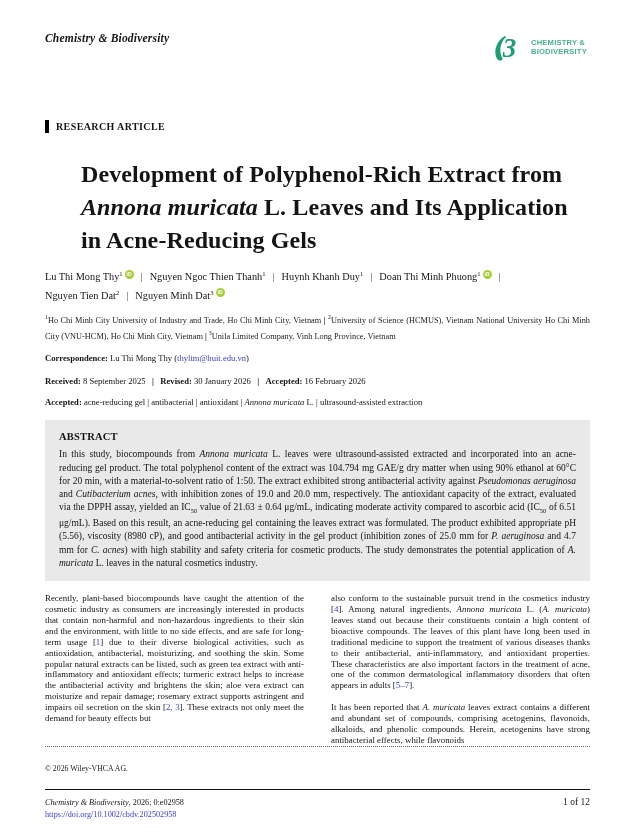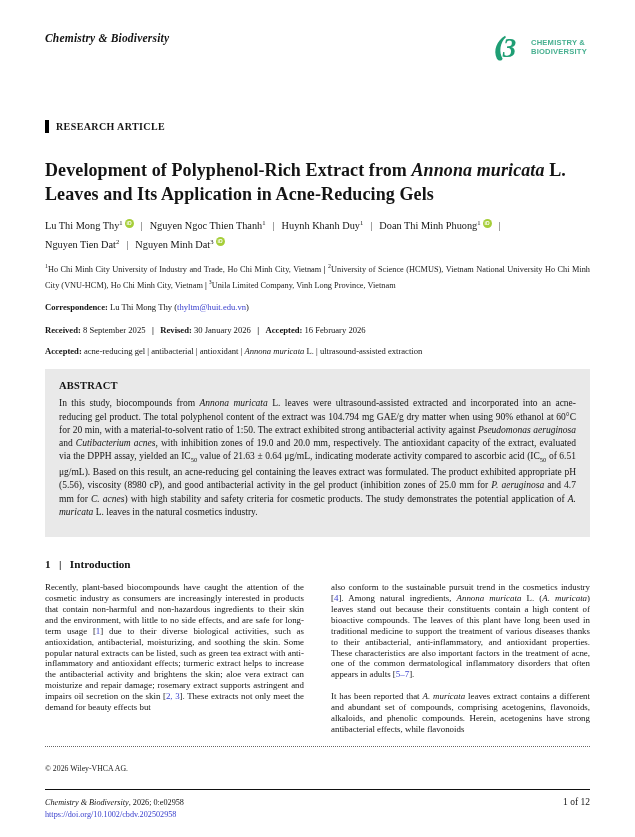--- a/index.html
+++ b/index.html
@@ -12,38 +12,38 @@
   .logo{display:flex;align-items:center;gap:3px;}
   .logo svg{display:block;}
   .logo-text{font-family:"Liberation Sans",sans-serif;font-size:8px;line-height:1.08;color:#47b090;font-weight:bold;letter-spacing:.2px;transform:scaleX(.95);transform-origin:left;}
 
   
   .article-type{display:flex;align-items:center;gap:7px;margin-top:56px;}
   .type-bar{width:4px;height:13px;background:#000;}
   .type-label{font-weight:bold;font-size:10px;letter-spacing:.4px;text-align:center;}
 
   
-  .title{margin-top:25px;font-size:18px;font-weight:bold;line-height:24px;letter-spacing:.1px;}
+  .title{margin-top:25px;font-size:24px;font-weight:bold;line-height:33px;letter-spacing:.1px;margin-left:36px;}
   .authors{margin-top:9px;font-size:10.3px;line-height:15px;}
   .authors sup{font-size:6.6px;}
   .asep{margin:0 7px;color:#444;}
   .orcid{display:inline-flex;width:9px;height:9px;border-radius:50%;background:#A6CE39;color:#fff;font-size:5px;align-items:center;justify-content:center;font-family:"Liberation Sans",sans-serif;font-weight:bold;vertical-align:super;margin-left:2px;cursor:pointer;}
 
   .affiliations{margin-top:8px;font-size:8.3px;line-height:13.5px;text-align:justify;color:#222;}
   .affiliations sup{font-size:5.8px;}
   .meta-line{font-size:8.6px;line-height:12px;}
   .meta-line.prewrap{white-space:pre-wrap;}
   .mt-corr{margin-top:9px;}
   .mt-dates{margin-top:11px;}
   .mt-keywords{margin-top:9px;}
   .b{font-weight:bold;}
   .link{color:#3b41cd;text-decoration:none;cursor:pointer;}
 
   
-  .abstract{margin-top:12px;background:#e9e9e9;padding:11px 14px 18px;}
+  .abstract{margin-top:12px;background:#e9e9e9;padding:11px 14px 11px;}
   .abstract-heading{font-size:10.5px;font-weight:bold;margin-bottom:6px;letter-spacing:.2px;}
   .abstract-text{font-size:9.5px;line-height:13.2px;text-align:justify;}
   .abstract-text sub,.abstract-text sup{font-size:6.5px;}
 
   
   .section-heading{margin-top:21px;font-size:11.2px;font-weight:bold;white-space:pre-wrap;}
   .columns{margin-top:12px;display:flex;gap:27px;}
   .col{flex:1;font-size:8.9px;line-height:10.9px;text-align:justify;}
   .col p{margin:0;}
   .col p + p{margin-top:11px;}
@@ -95,21 +95,20 @@
 
   <div class="meta-line mt-dates prewrap"><span style="font-weight: bold;">Received: </span><span>8 September 2025</span><span>   </span><span style="font-weight: bold;">|</span><span>   </span><span style="font-weight: bold;">Revised: </span><span>30 January 2026</span><span>   </span><span style="font-weight: bold;">|</span><span>   </span><span style="font-weight: bold;">Accepted: </span><span>16 February 2026</span></div>
 
   <div class="meta-line mt-keywords"><span style="font-weight: bold;">Accepted: </span><span>acne-reducing gel | antibacterial | antioxidant | </span><span style="font-style: italic;">Annona muricata</span><span> L. | ultrasound-assisted extraction</span></div>
 
   <div class="abstract">
     <div class="abstract-heading">ABSTRACT</div>
     <div class="abstract-text"><span>In this study, biocompounds from </span><span style="font-style: italic;">Annona muricata</span><span> L. leaves were ultrasound-assisted extracted and incorporated into an acne-reducing gel product. The total polyphenol content of the extract was 104.794 mg GAE/g dry matter when using 90% ethanol at 60°C for 20 min, with a material-to-solvent ratio of 1:50. The extract exhibited strong antibacterial activity against </span><span style="font-style: italic;">Pseudomonas aeruginosa</span><span> and </span><span style="font-style: italic;">Cutibacterium acnes</span><span>, with inhibition zones of 19.0 and 20.0 mm, respectively. The antioxidant capacity of the extract, evaluated via the DPPH assay, yielded an IC</span><sub>50</sub><span> value of 21.63 ± 0.64 μg/mL, indicating moderate activity compared to ascorbic acid (IC</span><sub>50</sub><span> of 6.51 μg/mL). Based on this result, an acne-reducing gel containing the leaves extract was formulated. The product exhibited appropriate pH (5.56), viscosity (8980 cP), and good antibacterial activity in the gel product (inhibition zones of 25.0 mm for </span><span style="font-style: italic;">P. aeruginosa</span><span> and 4.7 mm for </span><span style="font-style: italic;">C. acnes</span><span>) with high stability and safety criteria for cosmetic products. The study demonstrates the potential application of </span><span style="font-style: italic;">A. muricata</span><span> L. leaves in the natural cosmetics industry.</span></div>
   </div>
 
-  <div class="section-heading">1   |   Introduction</div>
 
   <div class="columns">
     <div class="col">
       <p><span>Recently, plant-based biocompounds have caught the attention of the cosmetic industry as consumers are increasingly interested in products that contain non-harmful and non-hazardous ingredients to their skin and the environment, with little to no side effects, and are safe for long-term usage [</span><span class="link">1</span><span>] due to their diverse biological activities, such as antioxidation, antibacterial, moisturizing, and soothing the skin. Some popular natural extracts can be listed, such as green tea extract with anti-inflammatory and antioxidant effects; turmeric extract helps to increase the antibacterial activity and brightens the skin; aloe vera extract can moisturize and repair damage; rosemary extract supports astringent and impairs oil secretion on the skin [</span><span class="link">2, 3</span><span>]. These extracts not only meet the demand for beauty effects but</span></p>
     </div>
     <div class="col">
       <p><span>also conform to the sustainable pursuit trend in the cosmetics industry [</span><span class="link">4</span><span>]. Among natural ingredients, </span><span style="font-style: italic;">Annona muricata</span><span> L. (</span><span style="font-style: italic;">A. muricata</span><span>) leaves stand out because their constituents contain a high content of bioactive compounds. The leaves of this plant have long been used in traditional medicine to support the treatment of various diseases thanks to their antibacterial, anti-inflammatory, and antioxidant properties. These characteristics are also important factors in the treatment of acne, one of the common dermatological inflammatory disorders that often appears in adults [</span><span class="link">5–7</span><span>].</span></p>
       <p><span>It has been reported that </span><span style="font-style: italic;">A. muricata</span><span> leaves extract contains a different and abundant set of compounds, comprising acetogenins, flavonoids, alkaloids, and phenolic compounds. Herein, acetogenins have strong antibacterial effects, while flavonoids</span></p>
     </div>
   </div>

